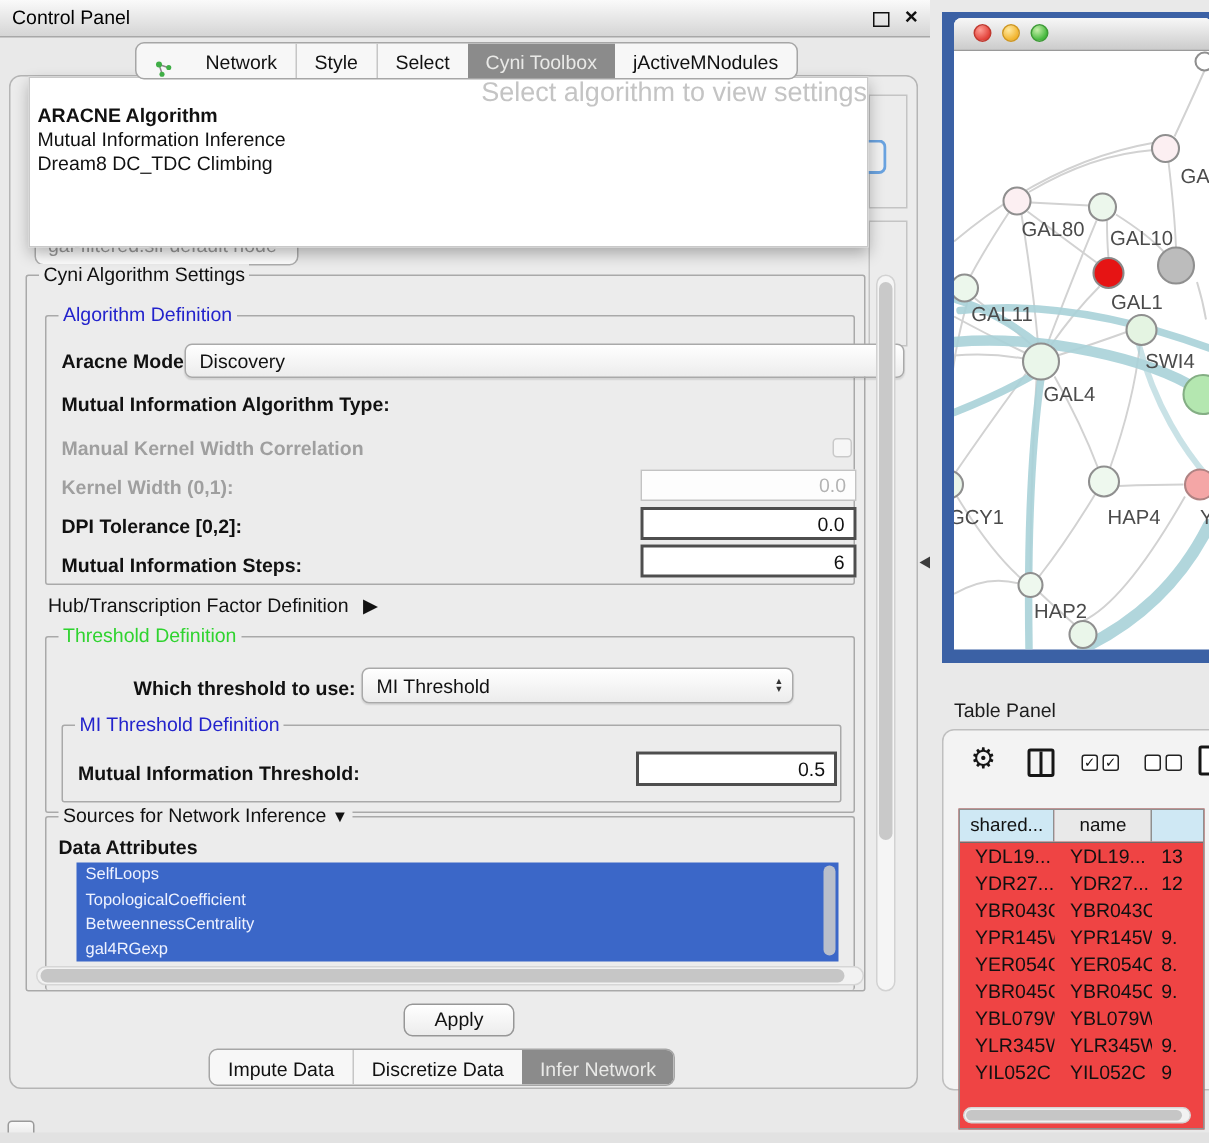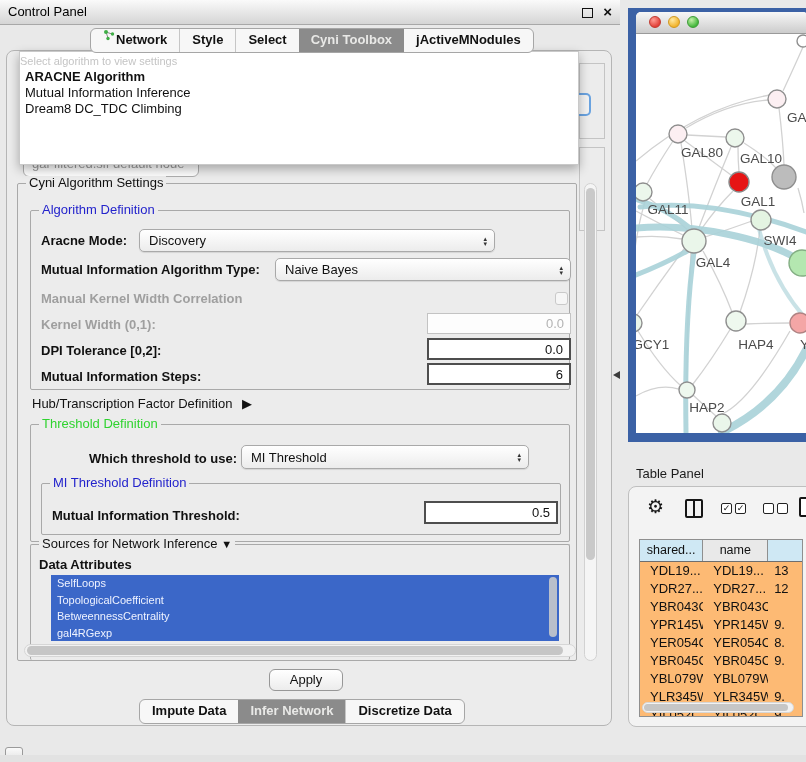--- a/index.html
+++ b/index.html
@@ -10,28 +10,28 @@
   .cp-titlebar{position:absolute;left:0;top:0;width:620px;height:24px;
       background:linear-gradient(#fafafa,#d5d5d5);border-bottom:1px solid #a8a8a8}
   .cp-title{position:absolute;left:8px;top:0;line-height:24px;font-size:13px;color:#000}
   .float-ico{position:absolute;right:27px;top:8px;width:9px;height:8px;border:1.5px solid #111;background:transparent}
   .close-ico{position:absolute;right:8px;top:2px;font-size:15px;font-weight:bold;color:#111;line-height:20px}
   .cp-body{position:absolute;left:6px;top:50px;width:606px;height:676px;background:#ececec;
       border:1px solid #b5b5b5;border-radius:8px;box-sizing:border-box}
   
   .tabbar{position:absolute;left:90px;top:28px;height:23px;display:inline-flex;background:#f7f7f7;
       border:1px solid #a6a6a6;border-radius:6px;overflow:hidden;z-index:60}
-  .tab{font-size:13px;font-weight:bold;line-height:21px;padding:0 12px;white-space:nowrap;display:flex;align-items:flex-start;gap:1px}
+  .tab{font-size:13px;font-weight:normal;line-height:21px;padding:0 12px;white-space:nowrap;display:flex;align-items:flex-end;gap:22px}
   .tab+.tab{border-left:1px solid #c6c6c6}
   .tab.sel{background:#8b8b8b;color:#e9e9e7;border-left:none}
   .tab.after-sel{border-left:none}
   
   .dd{position:absolute;left:12px;top:0;width:560px;height:114px;background:#fff;border:1px solid #c9c9c9;
       box-shadow:0 4px 10px rgba(0,0,0,.3);z-index:50;box-sizing:border-box}
-  .dd-prompt{height:16px;line-height:16px;text-align:left;color:#c4c4c4;font-size:11px;margin-top:1px}
+  .dd-prompt{height:16px;line-height:16px;text-align:right;color:#c4c4c4;font-size:18px;margin-top:1px}
   .dd-item{height:16px;line-height:16px;font-size:13px;padding-left:5px;white-space:nowrap}
   .dd-item.bold{font-weight:bold}
   
   .groupbox{position:absolute;border:1px solid #a9a9a9;border-radius:2px;box-sizing:border-box}
   .gb-title{position:absolute;top:-8px;left:8px;background:#ececec;padding:0 3px;font-size:13px;line-height:14px;white-space:nowrap}
   .blue{color:#2323cc}.green{color:#2fd32f}
   .lbl{position:absolute;font-size:13px;white-space:nowrap}
   .bold{font-weight:bold}
   .graylbl{color:#9f9f9f}
   .combo{position:absolute;background:linear-gradient(#ffffff,#ececec);border:1px solid #a9a9a9;border-radius:5px;
@@ -69,21 +69,21 @@
   
   .tp-title{position:absolute;left:636px;top:466px;font-size:13px;color:#1c1c1c}
   .tpanel{position:absolute;left:628px;top:486px;width:190px;height:241px;background:#f3f3f3;
       border:1px solid #bfbfbf;border-radius:8px;box-sizing:border-box}
   .gear{position:absolute;font-size:19px;color:#161616;line-height:19px}
   .splitico{position:absolute;width:18px;height:19px;border:2px solid #161616;border-radius:2px;box-sizing:border-box}
   .splitico div{position:absolute;left:6px;top:0;bottom:0;width:2px;background:#161616}
   .cbico{display:inline-block;width:11px;height:11px;border:1.5px solid #222;border-radius:2px;box-sizing:border-box;
       font-size:9px;line-height:8px;text-align:center;vertical-align:top;margin-right:3px;background:#fff}
   .docico{position:absolute;width:16px;height:20px;border:2px solid #161616;border-radius:2px;box-sizing:border-box;background:#fff}
-  .tbl{position:absolute;left:10px;top:52px;width:164px;height:178px;background:#fdba74;border:1px solid #8f8f8f;
+  .tbl{position:absolute;left:10px;top:52px;width:164px;height:214px;background:#ef4444;border:1px solid #8f8f8f;
       overflow:hidden;box-sizing:border-box}
   .tbl-head{display:flex;height:22px;border-bottom:1px solid #6e6e6e;box-sizing:border-box}
   .th{font-size:12.5px;line-height:21px;text-align:center;border-right:1px solid #8f8f8f;box-sizing:border-box;
       overflow:hidden;white-space:nowrap}
   .tr{display:flex;height:18px}
   .td{font-size:13px;line-height:18px;white-space:nowrap;overflow:hidden;box-sizing:border-box}
   .cursor{position:absolute;width:0;height:0;border-top:4px solid transparent;border-bottom:4px solid transparent;
       border-right:7px solid #3c3c3c}
   svg text{font-family:"Liberation Sans",sans-serif}
 </style>
@@ -113,36 +113,29 @@
       <div class="dd-item">Dream8 DC_TDC Climbing</div>
     </div>
 
     <div class="groupbox" style="left:10px;top:132px;width:560px;height:478px">
       <span class="gb-title">Cyni Algorithm Settings</span>
 
       <div class="groupbox" style="left:12px;top:26px;width:540px;height:180px">
         <span class="gb-title blue">Algorithm Definition</span>
 
         <span class="lbl bold" style="left:10px;top:22px">Aracne Mode:</span>
-        <div class="combo" style="left:108px;top:18px;width:356px;height:23px">
+        <div class="combo" style="left:92px;top:18px;width:480px;height:23px">
           <span>Discovery</span>
           <span class="spin">
               <span>▴</span>
               <span>▾</span>
             </span>
         </div>
 
         <span class="lbl bold" style="left:10px;top:51px">Mutual Information Algorithm Type:</span>
-        <div class="combo" style="left:244px;top:47px;width:296px;height:23px">
-          <span>Naive Bayes</span>
-          <span class="spin">
-              <span>▴</span>
-              <span>▾</span>
-            </span>
-        </div>
 
         <span class="lbl bold graylbl" style="left:10px;top:80px">Manual Kernel Width Correlation</span>
         <span class="checkbox" style="left:524px;top:81px"></span>
 
         <span class="lbl bold graylbl" style="left:10px;top:106px">Kernel Width (0,1):</span>
         <div class="field disabled" style="left:396px;top:102px;width:144px;height:21px">
           <span>0.0</span>
         </div>
 
         <span class="lbl bold" style="left:10px;top:132px">DPI Tolerance [0,2]:</span>
@@ -205,22 +198,22 @@
     </div>
 
     <div class="vscroll" style="left:577px;top:132px;width:13px;height:478px">
       <div class="vthumb" style="top:4px;height:372px"></div>
     </div>
 
     <div class="applybtn" style="left:262px;top:618px;width:74px;height:22px;line-height:20px">Apply</div>
 
     <div class="btabbar" style="left:132px;top:648px;height:23px">
       <div class="tab">Impute Data</div>
+      <div class="tab">Discretize Data</div>
       <div class="tab sel">Infer Network</div>
-      <div class="tab">Discretize Data</div>
     </div>
   </div>
 
   <div class="tabbar">
     <div class="tab">
       <svg width="12" height="12" viewBox="0 0 12 12">
         <line x1="3" y1="3" x2="9" y2="5" stroke="#888" stroke-width="1"></line>
         <line x1="3" y1="3" x2="5" y2="9" stroke="#888" stroke-width="1"></line>
         <circle cx="3" cy="3" r="2" fill="#3fae46"></circle>
           <circle cx="9.5" cy="5" r="1.7" fill="#3fae46"></circle>

